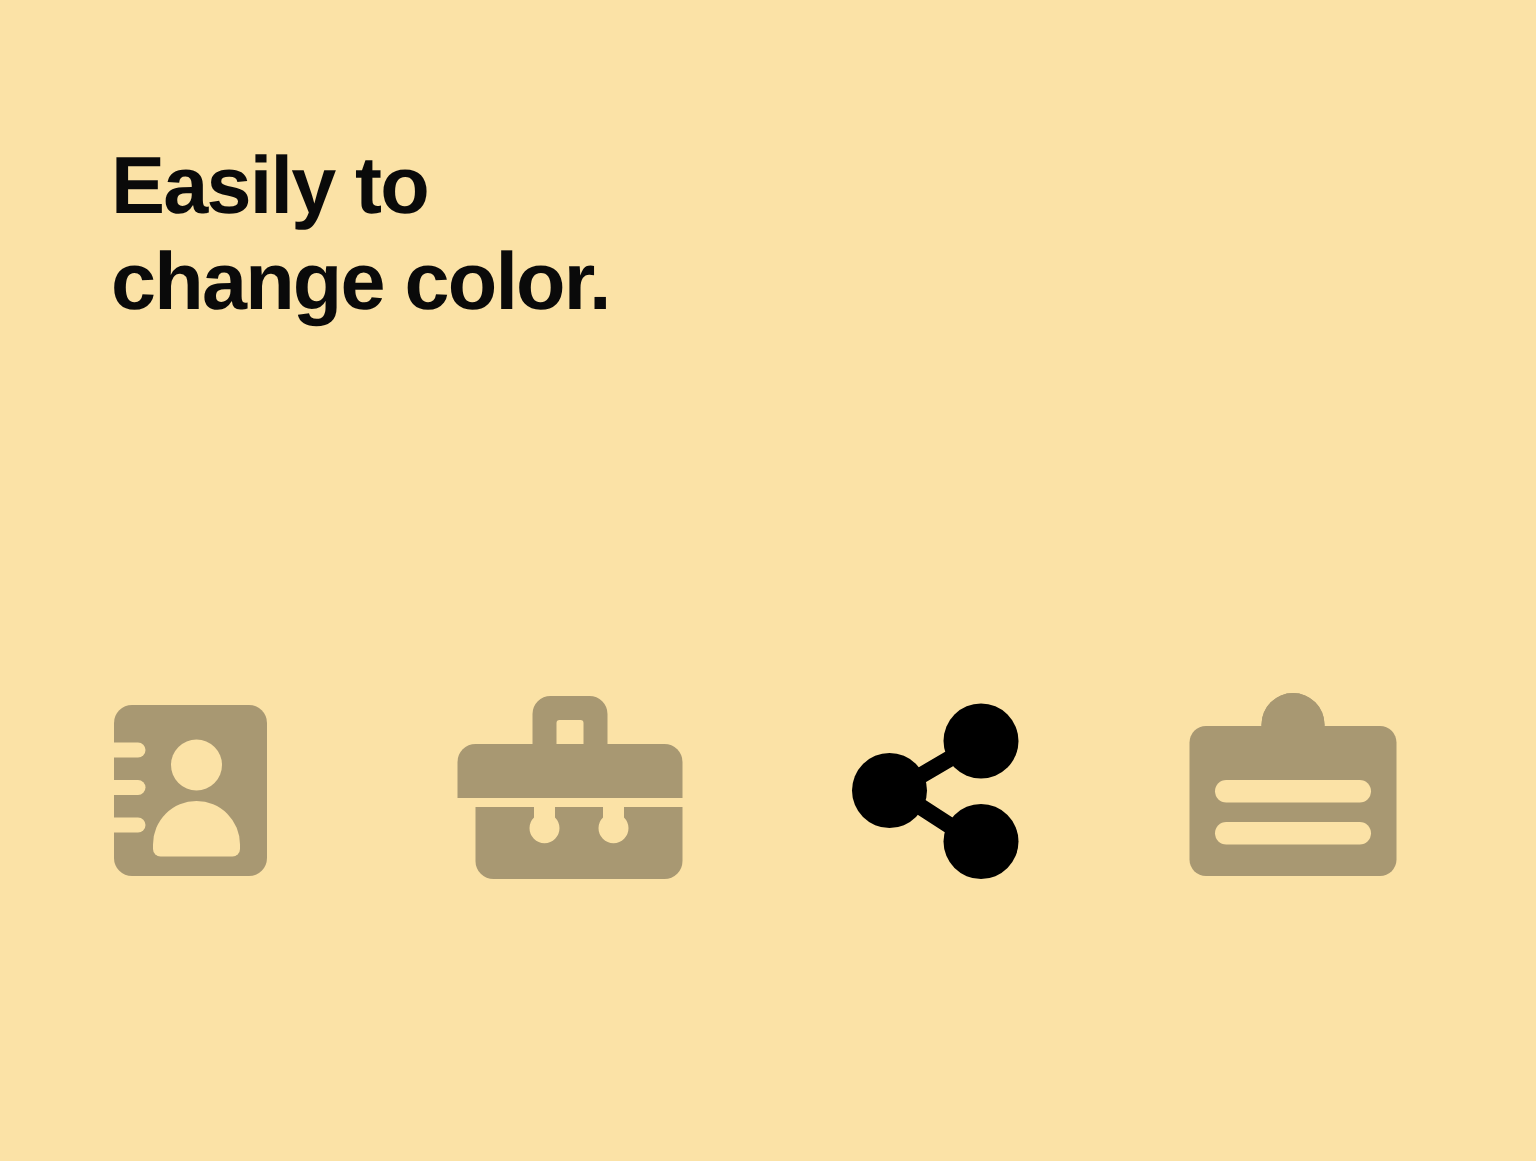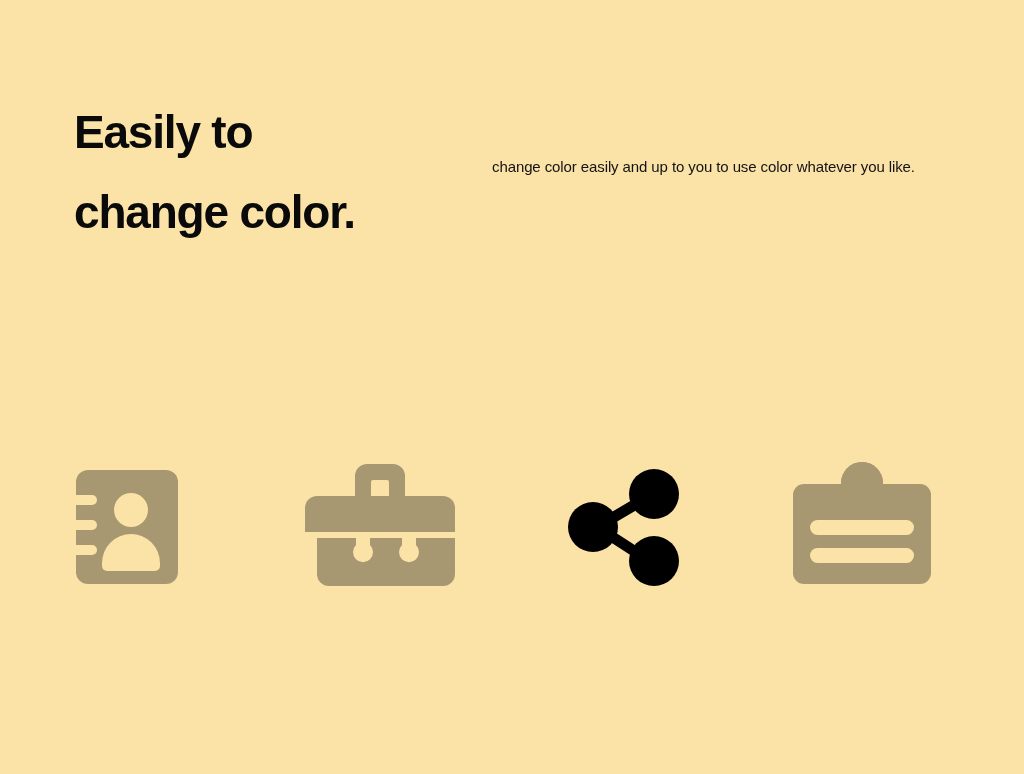--- a/index.html
+++ b/index.html
@@ -20,23 +20,23 @@
     height: 774px;
     background: #fbe2a6;
   }
 
   
   #heading {
     position: absolute;
     left: 74px;
     top: 92px;
     width: 400px;
-    font-size: 46px;
+    font-size: 54px;
     font-weight: bold;
-    line-height: 80px;
+    line-height: 64px;
     letter-spacing: -1.2px;
     color: #0a0a0a;
     white-space: pre-line;
   }
 
   
   #body-copy {
     position: absolute;
     left: 492px;
     top: 152px;
@@ -83,21 +83,20 @@
 </style>
 </head>
 <body>
 
 <div id="slide">
 
   <div id="heading">Easily to
 change color.</div>
 
   <div id="body-copy">
-    <span class="copy-line">change color easily and up to you to use color whatever you like.</span>
   </div>
 
   <div id="icon-row">
 
     <div class="icon-cell" id="cell-address-book">
       <div class="icon-svg-wrap">
         <svg width="180" height="130" viewBox="0 0 180 130" aria-hidden="true">
 
           <path fill="#a89872" d="M42 8 h78 a12 12 0 0 1 12 12 v90 a12 12 0 0 1 -12 12 h-78
                    a12 12 0 0 1 -12 -12 v-90 a12 12 0 0 1 12 -12 z"></path>

